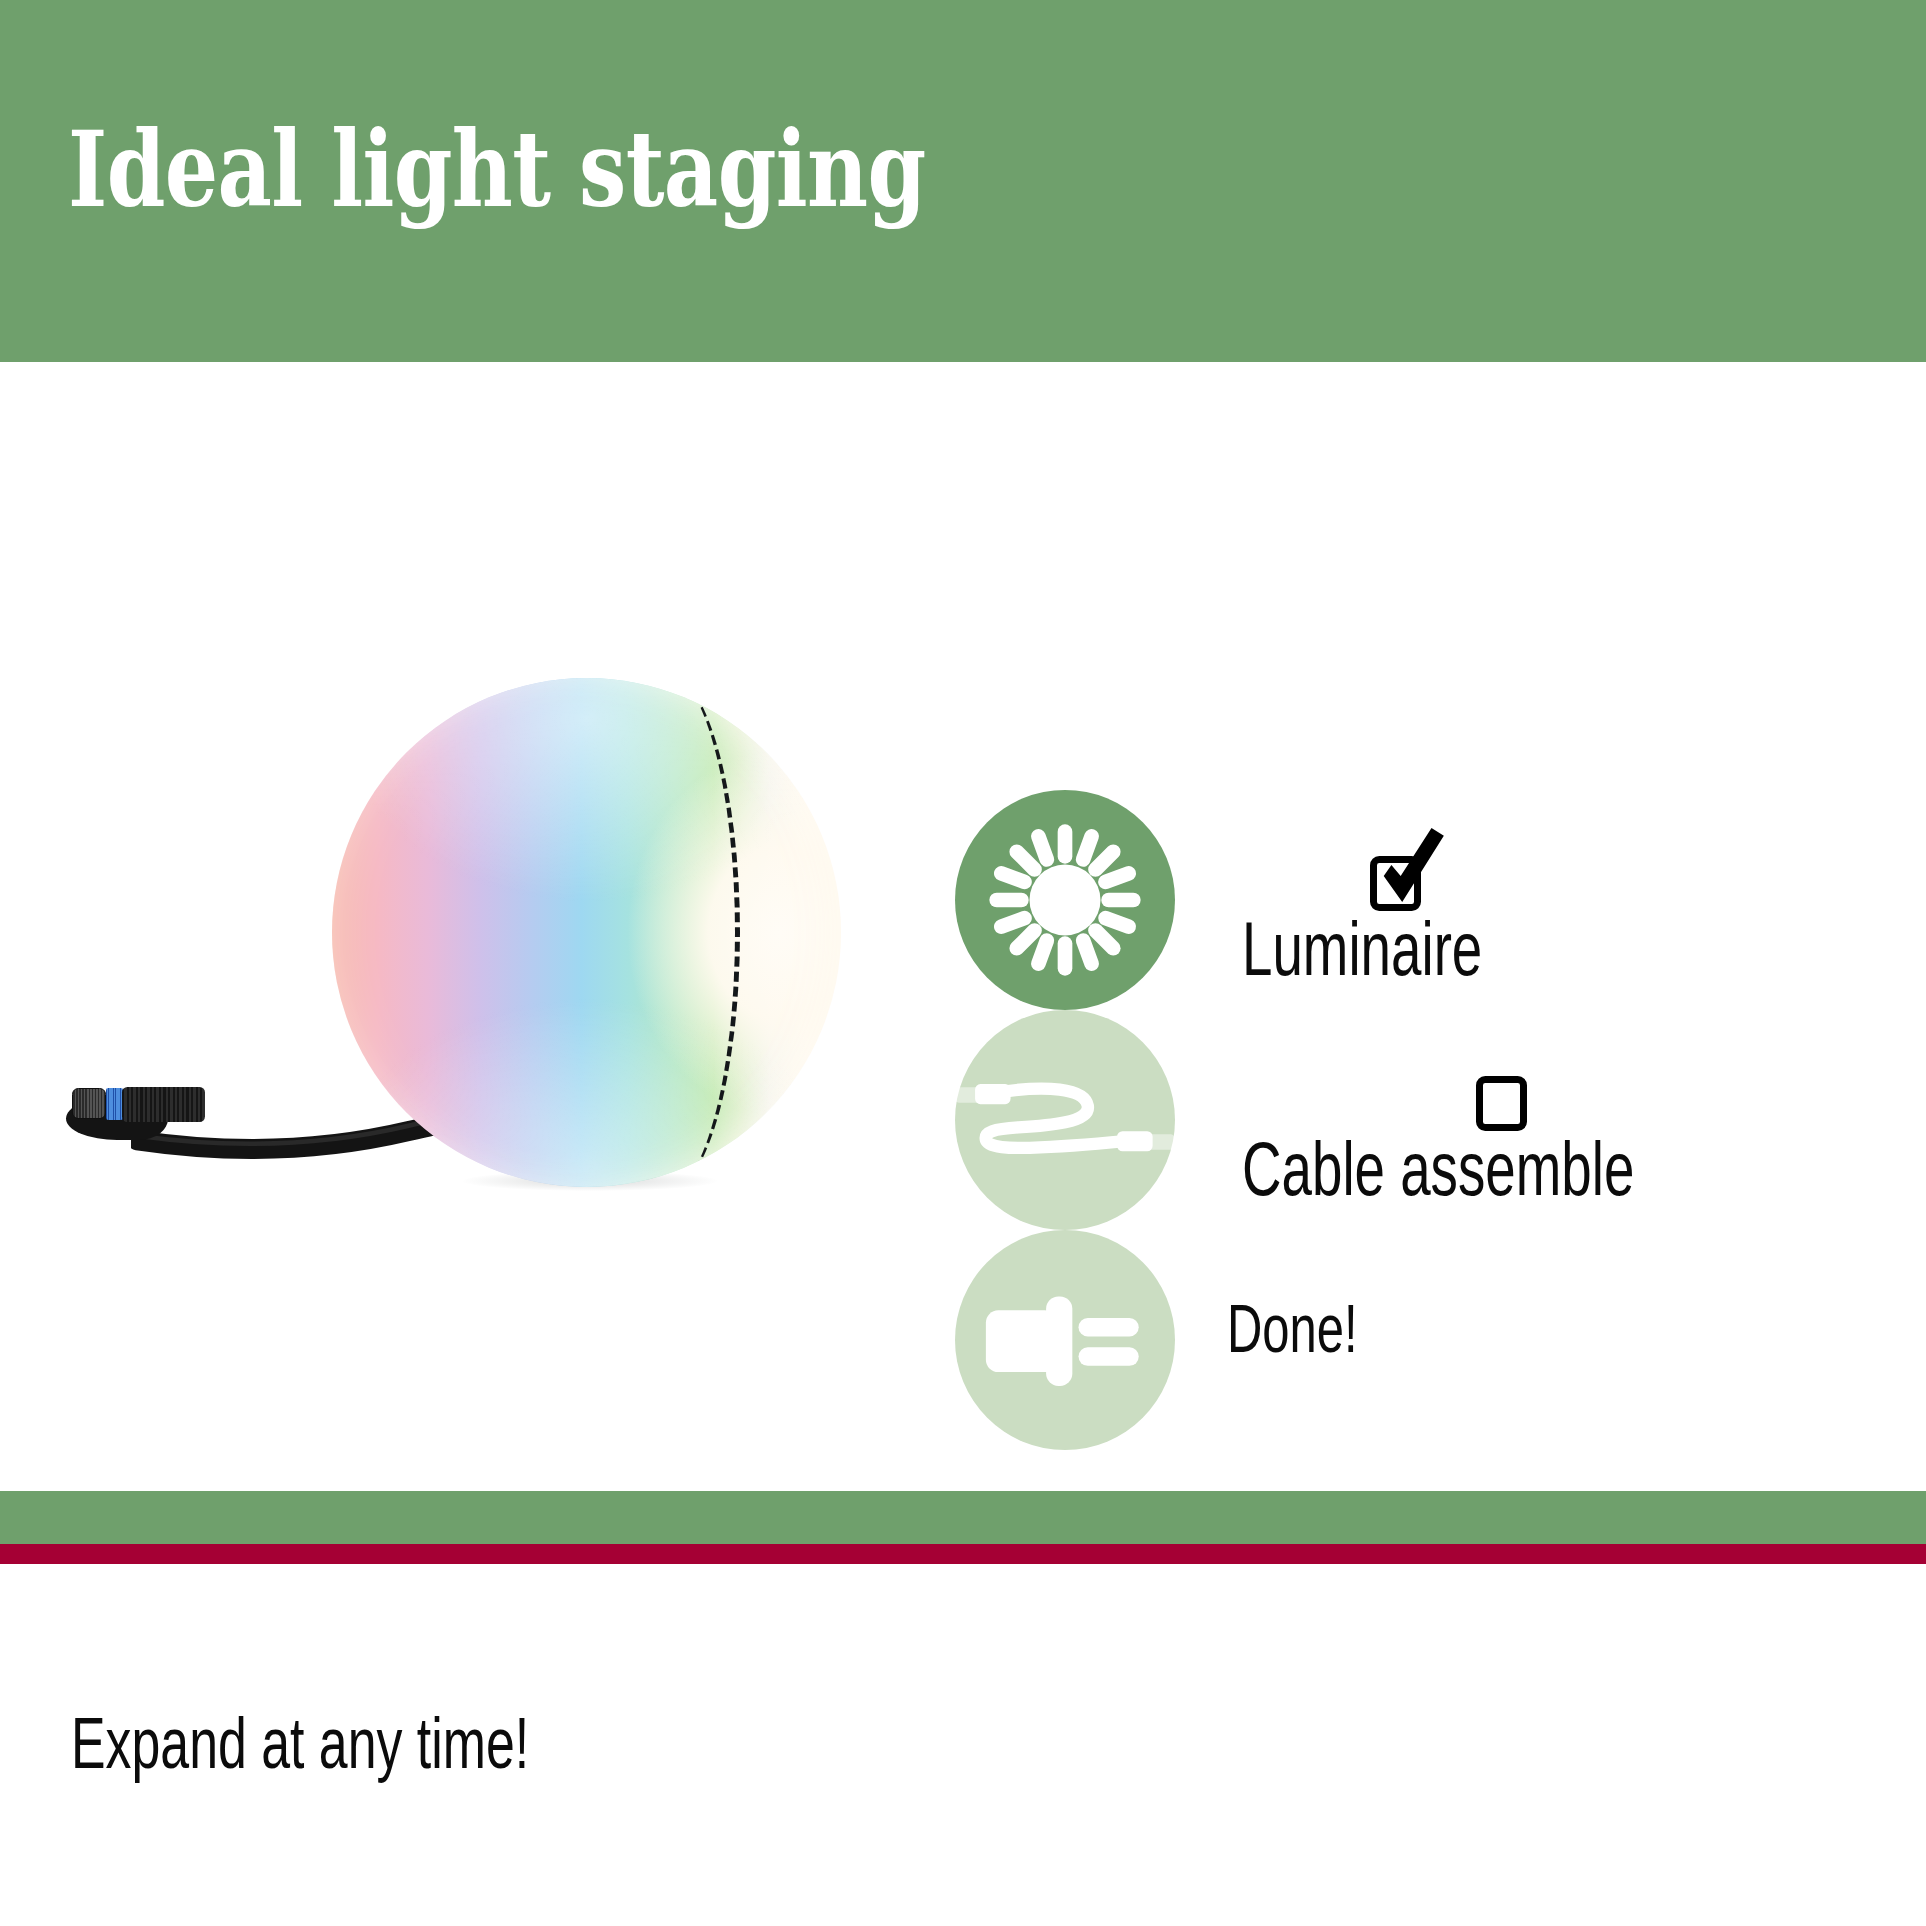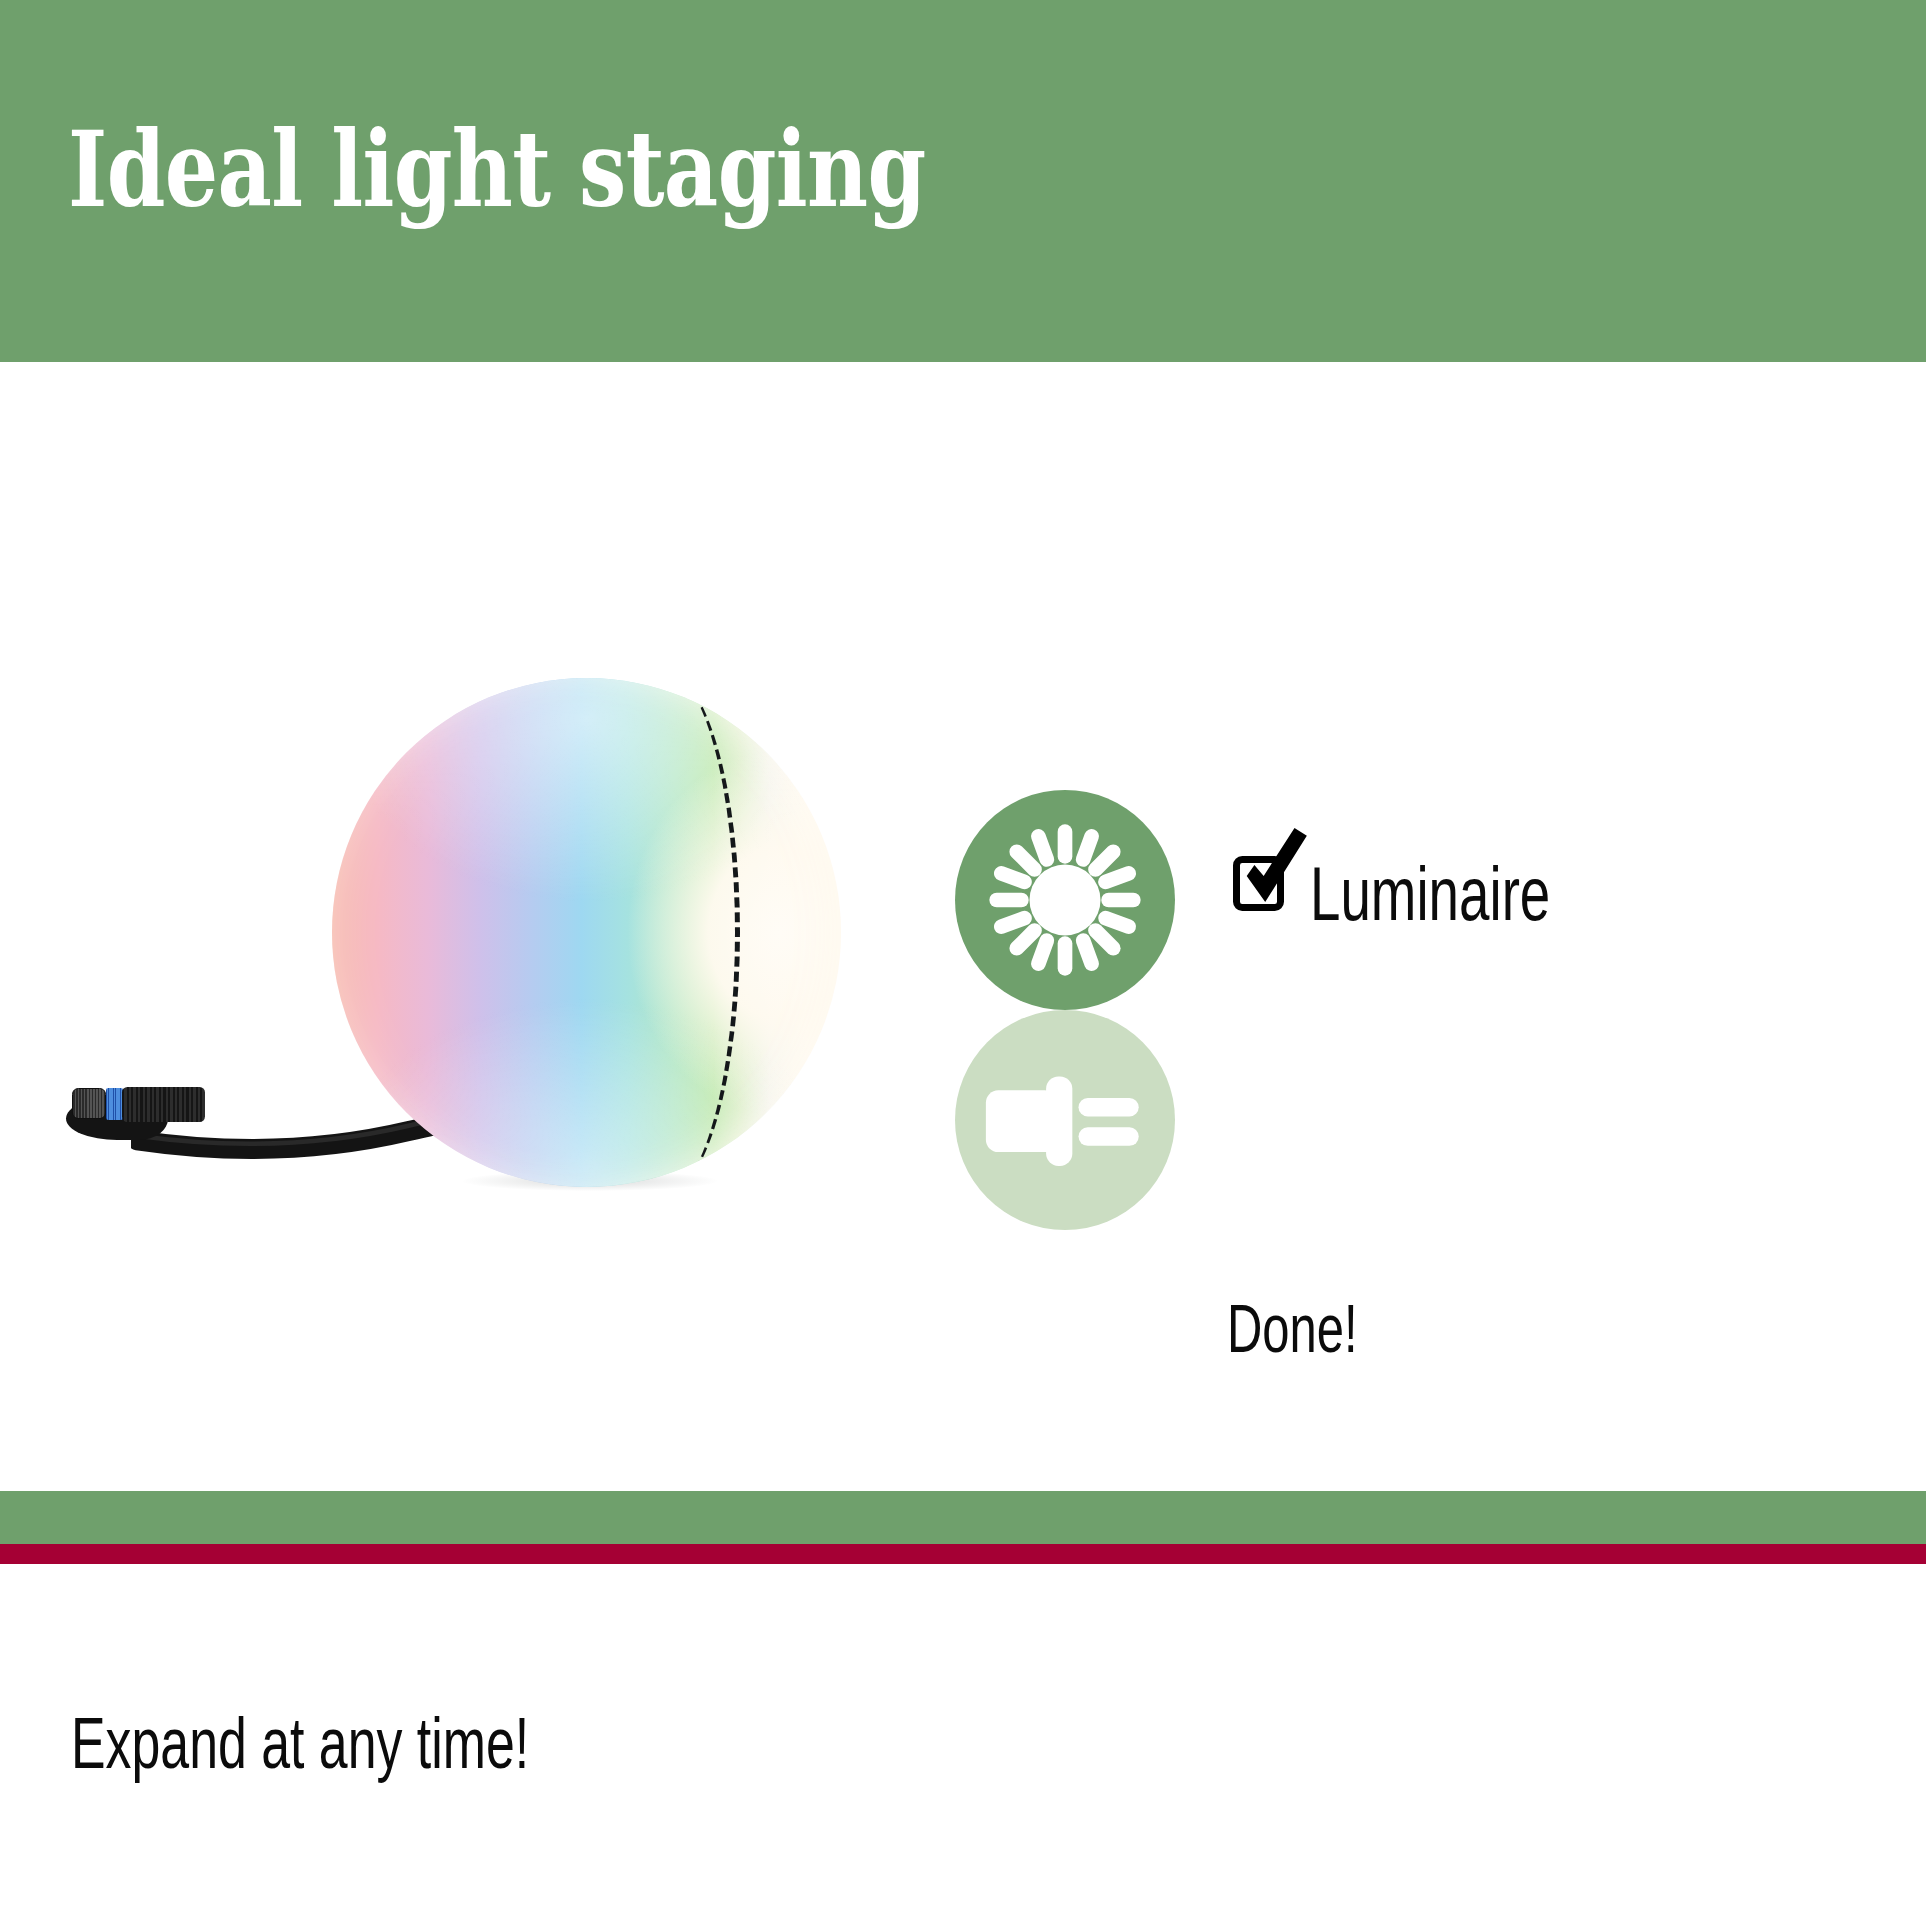--- a/index.html
+++ b/index.html
@@ -186,25 +186,26 @@
     width: 220px;
     height: 220px;
     border-radius: 50%;
   }
   .icon-circle.active  { background: #6FA06C; }
   .icon-circle.pending { background: #CBDDC2; }
   .icon-circle svg { display: block; width: 220px; height: 220px; }
 
   .check-label-wrap {
     position: absolute;
-    left: 278px;
+    left: 261px;
     top: 66px;
     display: flex;
-    align-items: flex-start;
+    align-items: center;
     white-space: nowrap;
+    flex-direction: column;
   }
   .checkbox {
     position: relative;
     width: 51px;
     height: 55px;
     border: 7px solid #000000;
     border-radius: 9.2px;
     box-sizing: border-box;
     flex: 0 0 auto;
   }
@@ -338,20 +339,37 @@
       <div class="check-label-wrap">
         <div class="checkbox">
           <svg class="checkmark" viewBox="0 0 96 110">
             <path d="M10 62 L34 96 L88 10 L72 0 L32 62 L20 48 Z" fill="#000000"></path>
           </svg>
         </div>
         <div class="check-label">Luminaire</div>
       </div>
     </div>
 
+    <div class="check-row">
+      <div class="icon-circle pending">
+        <svg viewBox="0 0 285 285">
+          <path d="M48 108 C 120 96, 168 102, 172 124 C 176 146, 120 150, 82 152
+                   C 50 154, 38 158, 40 168 C 42 178, 70 180, 110 178
+                   C 160 176, 200 172, 238 168" fill="none" stroke="#ffffff" stroke-width="16" stroke-linecap="round"></path>
+          <rect x="26" y="96" width="46" height="26" rx="7" fill="#ffffff"></rect>
+          <rect x="0" y="100" width="34" height="20" rx="5" fill="#ffffff" opacity="0.45"></rect>
+          <rect x="210" y="157" width="46" height="26" rx="7" fill="#ffffff"></rect>
+          <rect x="250" y="161" width="34" height="20" rx="5" fill="#ffffff" opacity="0.45"></rect>
+        </svg>
+      </div>
+      <div class="check-label-wrap">
+        <div class="checkbox"></div>
+        <div class="check-label">Cable assemble</div>
+      </div>
+    </div>
 
     <div class="check-row">
       <div class="icon-circle pending">
         <svg viewBox="0 0 285 285">
           <rect x="40" y="104" width="92" height="80" rx="16" fill="#ffffff"></rect>
           <rect x="118" y="86" width="34" height="116" rx="16" fill="#ffffff"></rect>
           <rect x="160" y="114" width="78" height="24" rx="12" fill="#ffffff"></rect>
           <rect x="160" y="152" width="78" height="24" rx="12" fill="#ffffff"></rect>
         </svg>
       </div>

